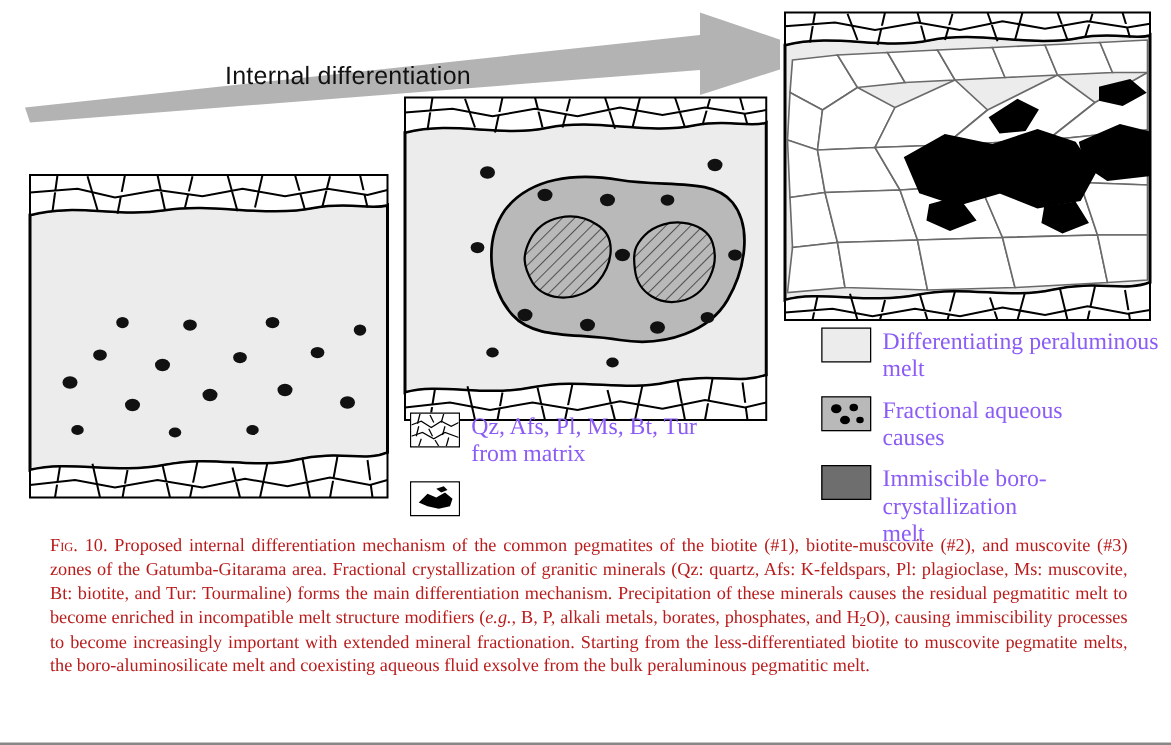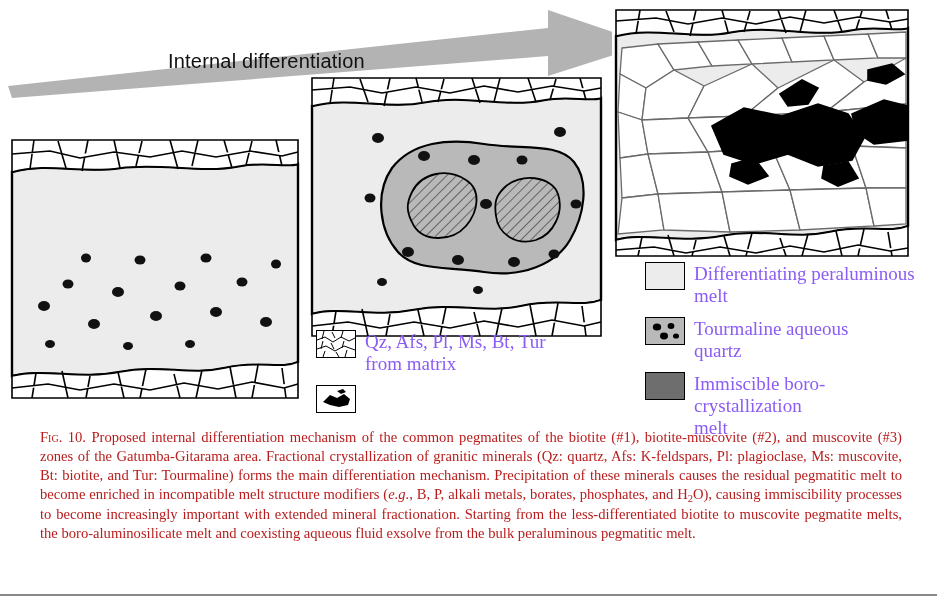--- a/index.html
+++ b/index.html
@@ -10,21 +10,21 @@
   body {
     width: 937px;
     height: 596px;
     font-family: "Liberation Serif", serif;
     color: #000;
     position: relative;
     overflow: hidden;
   }
   #figure-area {
     position: absolute;
-    left: 0; top: 0;
+    left: 12px; top: 0;
     width: 743px;
     height: 420px;
   }
   
   #arrow-wrap {
     position: absolute;
     left: 8px;
     top: 8px;
     width: 640px;
     height: 92px;
@@ -381,22 +381,22 @@
       <div class="swatch sw-midgrey">
         <svg width="38" height="26" viewBox="0 0 38 26">
           <rect width="38" height="26" fill="#b9b9b9"></rect>
           <ellipse cx="11" cy="9" rx="4.2" ry="3.6" fill="#000"></ellipse>
           <ellipse cx="25" cy="8" rx="3.4" ry="3" fill="#000"></ellipse>
           <ellipse cx="18" cy="18" rx="4" ry="3.4" fill="#000"></ellipse>
           <ellipse cx="30" cy="18" rx="3" ry="2.6" fill="#000"></ellipse>
         </svg>
       </div>
       <div class="legend-text">
-        <div>Tourmaline aqueous</div>
-        <div>quartz</div>
+        <div>Fractional aqueous</div>
+        <div>causes</div>
       </div>
     </div>
     <div class="legend-row">
       <div class="swatch sw-darkgrey"></div>
       <div class="legend-text">
         <div>Immiscible boro- crystallization</div>
         <div>melt</div>
       </div>
     </div>
   </div>

